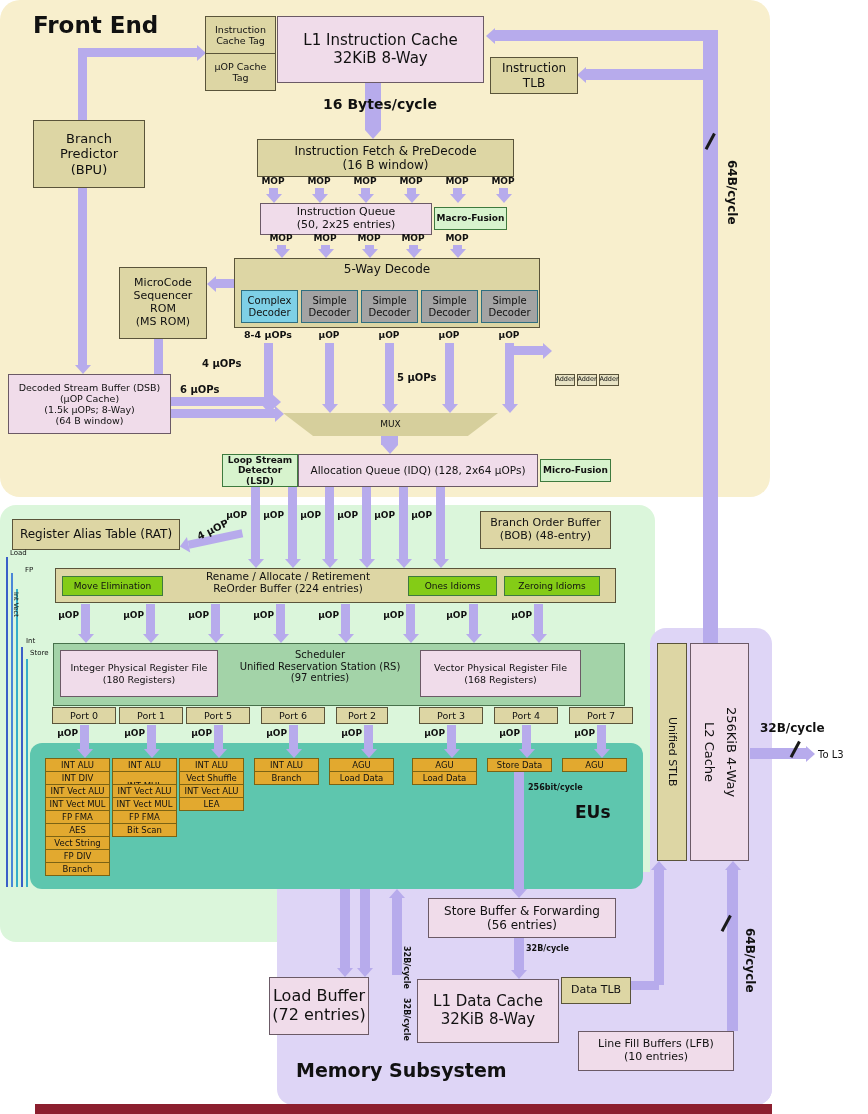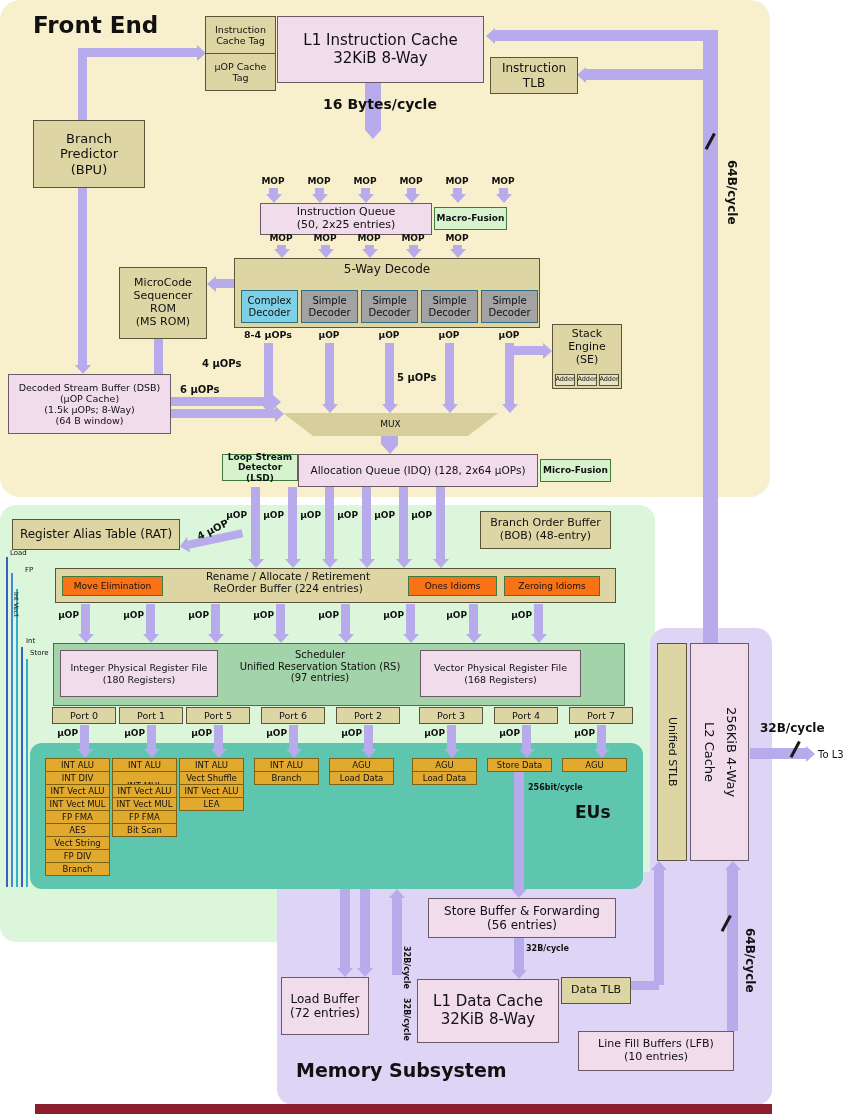--- a/index.html
+++ b/index.html
@@ -3,21 +3,21 @@
 <meta charset="utf-8">
 <style>
 *{margin:0;padding:0;box-sizing:border-box}
 body{font-family:"DejaVu Sans","Liberation Sans",sans-serif;background:#fff;color:#111}
 #canvas{position:relative;width:868px;height:1114px;background:#fff;overflow:hidden}
 .region{position:absolute;border-radius:20px}
 .box{position:absolute;border:1.2px solid #5a543a;display:flex;flex-direction:column;align-items:center;justify-content:center;text-align:center;white-space:pre-line;line-height:1.18}
 .tan{background:#ddd6a4}
 .pink{background:#f0dcea;border-color:#6b5a66}
 .greenb{background:#d7f3cd;border:1.2px solid #3e7a3e;font-weight:bold}
-.idiom{background:#f97316;border:1.2px solid #3e7a3e}
+.idiom{background:#84cc16;border:1.2px solid #3e7a3e}
 .gold{background:#e2a92f;border:1px solid #7a6314}
 .cyan{background:#7ed0e6;border-color:#2e6e80}
 .lcyan{background:#a3a3a3;border-color:#2e6e80}
 .lbl{position:absolute;white-space:pre-line;line-height:1.15}
 .b{font-weight:bold}
 .ctr{text-align:center}
 .rt{text-align:right}
 .arr{position:absolute;background:#b7abec}
 .arr.down::after{content:"";position:absolute;top:100%;left:50%;transform:translateX(-50%);border:8px solid transparent;border-top:9px solid #b7abec;border-bottom:none}
 .arr.up::before{content:"";position:absolute;bottom:100%;left:50%;transform:translateX(-50%);border:8px solid transparent;border-bottom:9px solid #b7abec;border-top:none}
@@ -125,20 +125,22 @@
     <div class="cell">µOP Cache
 Tag</div>
   </div>
   <div class="box pink" style="left:277px;top:16px;width:207px;height:67px;font-size:15px">L1 Instruction Cache
 32KiB 8-Way</div>
   <div class="box tan" style="left:490px;top:57px;width:88px;height:37px;font-size:12px">Instruction
 TLB</div>
   <div class="box tan" style="left:33px;top:120px;width:112px;height:68px;font-size:13px">Branch
 Predictor
 (BPU)</div>
+  <div class="box tan" style="left:257px;top:139px;width:257px;height:38px;font-size:12px">Instruction Fetch &amp; PreDecode
+(16 B window)</div>
   <div class="box pink" style="left:260px;top:203px;width:172px;height:32px;font-size:11px">Instruction Queue
 (50, 2x25 entries)</div>
   <div class="box greenb" style="left:434px;top:207px;width:73px;height:23px;font-size:9px">Macro-Fusion</div>
 
   <div class="box tan" style="left:234px;top:258px;width:306px;height:70px;justify-content:flex-start;padding-top:3px;font-size:12px">
     <span>5-Way Decode</span>
   </div>
   <div class="box cyan" style="left:241px;top:290px;width:57px;height:33px;font-size:10px">Complex
 Decoder</div>
   <div class="box lcyan" style="left:301px;top:290px;width:57px;height:33px;font-size:10px">Simple
@@ -147,35 +149,32 @@
 Decoder</div>
   <div class="box lcyan" style="left:421px;top:290px;width:57px;height:33px;font-size:10px">Simple
 Decoder</div>
   <div class="box lcyan" style="left:481px;top:290px;width:57px;height:33px;font-size:10px">Simple
 Decoder</div>
 
   <div class="box tan" style="left:119px;top:267px;width:88px;height:72px;font-size:11px">MicroCode
 Sequencer
 ROM
 (MS ROM)</div>
-  <div class="box tan" style="left:552px;top:324px;width:70px;height:65px;font-size:11px;justify-content:flex-start;padding-top:3px">Stack
-Engine
-(SE)</div>
   <div class="box" style="left:555px;top:374px;width:20px;height:12px;font-size:6.5px;background:#e8e3c4">Adder</div>
   <div class="box" style="left:577px;top:374px;width:20px;height:12px;font-size:6.5px;background:#e8e3c4">Adder</div>
   <div class="box" style="left:599px;top:374px;width:20px;height:12px;font-size:6.5px;background:#e8e3c4">Adder</div>
 
   <div class="box pink" style="left:8px;top:374px;width:163px;height:60px;font-size:9.5px">Decoded Stream Buffer (DSB)
 (µOP Cache)
 (1.5k µOPs; 8-Way)
 (64 B window)</div>
 
   <div class="box tan" style="left:283px;top:413px;width:215px;height:23px;font-size:9px;border:none;clip-path:polygon(0 0,100% 0,86% 100%,14% 100%);background:#d6cf9c">MUX</div>
 
-  <div class="box greenb" style="left:222px;top:454px;width:76px;height:27px;font-size:9px">Loop Stream
+  <div class="box greenb" style="left:222px;top:454px;width:76px;height:33px;font-size:9px">Loop Stream
 Detector (LSD)</div>
   <div class="box pink" style="left:298px;top:454px;width:240px;height:33px;font-size:10.5px">Allocation Queue (IDQ) (128, 2x64 µOPs)</div>
   <div class="box greenb" style="left:540px;top:459px;width:71px;height:23px;font-size:9px">Micro-Fusion</div>
 
   <div class="box tan" style="left:12px;top:519px;width:168px;height:31px;font-size:12px">Register Alias Table (RAT)</div>
   <div class="box tan" style="left:480px;top:511px;width:131px;height:38px;font-size:11px">Branch Order Buffer
 (BOB) (48-entry)</div>
 
   <div class="box tan" style="left:55px;top:568px;width:561px;height:35px;font-size:10.5px"></div>
   <div class="lbl ctr" style="left:168px;top:570px;width:240px;font-size:10.5px">Rename / Allocate / Retirement
@@ -190,21 +189,21 @@
 (97 entries)</div>
   <div class="box pink" style="left:60px;top:650px;width:158px;height:47px;font-size:9.5px">Integer Physical Register File
 (180 Registers)</div>
   <div class="box pink" style="left:420px;top:650px;width:161px;height:47px;font-size:9.5px">Vector Physical Register File
 (168 Registers)</div>
 
   <div class="box tan" style="left:52px;top:707px;width:64px;height:17px;font-size:9.5px">Port 0</div>
   <div class="box tan" style="left:119px;top:707px;width:64px;height:17px;font-size:9.5px">Port 1</div>
   <div class="box tan" style="left:186px;top:707px;width:64px;height:17px;font-size:9.5px">Port 5</div>
   <div class="box tan" style="left:261px;top:707px;width:64px;height:17px;font-size:9.5px">Port 6</div>
-  <div class="box tan" style="left:336px;top:707px;width:64px;height:17px;font-size:9.5px">Port 2</div>
+  <div class="box tan" style="left:336px;top:707px;width:52px;height:17px;font-size:9.5px">Port 2</div>
   <div class="box tan" style="left:419px;top:707px;width:64px;height:17px;font-size:9.5px">Port 3</div>
   <div class="box tan" style="left:494px;top:707px;width:64px;height:17px;font-size:9.5px">Port 4</div>
   <div class="box tan" style="left:569px;top:707px;width:64px;height:17px;font-size:9.5px">Port 7</div>
 
   <div class="box gold" style="left:45px;top:758px;width:65px;height:14px;font-size:8.5px">INT ALU</div>
   <div class="box gold" style="left:45px;top:771px;width:65px;height:14px;font-size:8.5px">INT DIV</div>
   <div class="box gold" style="left:45px;top:784px;width:65px;height:14px;font-size:8.5px">INT Vect ALU</div>
   <div class="box gold" style="left:45px;top:797px;width:65px;height:14px;font-size:8.5px">INT Vect MUL</div>
   <div class="box gold" style="left:45px;top:810px;width:65px;height:14px;font-size:8.5px">FP FMA</div>
   <div class="box gold" style="left:45px;top:823px;width:65px;height:14px;font-size:8.5px">AES</div>
@@ -234,21 +233,21 @@
   <div class="box gold" style="left:412px;top:771px;width:65px;height:14px;font-size:8.5px">Load Data</div>
 
   <div class="box gold" style="left:487px;top:758px;width:65px;height:14px;font-size:8.5px">Store Data</div>
   <div class="box gold" style="left:562px;top:758px;width:65px;height:14px;font-size:8.5px">AGU</div>
 
   <div class="box tan vtext" style="left:657px;top:643px;width:30px;height:218px;font-size:11px">Unified STLB</div>
   <div class="box pink vlr" style="left:690px;top:643px;width:59px;height:218px;font-size:13px;line-height:1.7">L2 Cache
 256KiB 4-Way</div>
   <div class="box pink" style="left:428px;top:898px;width:188px;height:40px;font-size:12px">Store Buffer &amp; Forwarding
 (56 entries)</div>
-  <div class="box pink" style="left:281px;top:977px;width:88px;height:58px;font-size:12px">Load Buffer
+  <div class="box pink" style="left:269px;top:977px;width:100px;height:58px;font-size:16px">Load Buffer
 (72 entries)</div>
   <div class="box pink" style="left:417px;top:979px;width:142px;height:64px;font-size:15px">L1 Data Cache
 32KiB 8-Way</div>
   <div class="box tan" style="left:561px;top:977px;width:70px;height:27px;font-size:11px">Data TLB</div>
   <div class="box pink" style="left:578px;top:1031px;width:156px;height:40px;font-size:11px">Line Fill Buffers (LFB)
 (10 entries)</div>
 
   <div style="position:absolute;left:35px;top:1104px;width:737px;height:10px;background:#8c1f2f"></div>
 
   <div class="lbl b" style="left:33px;top:12px;font-size:23px">Front End</div>

